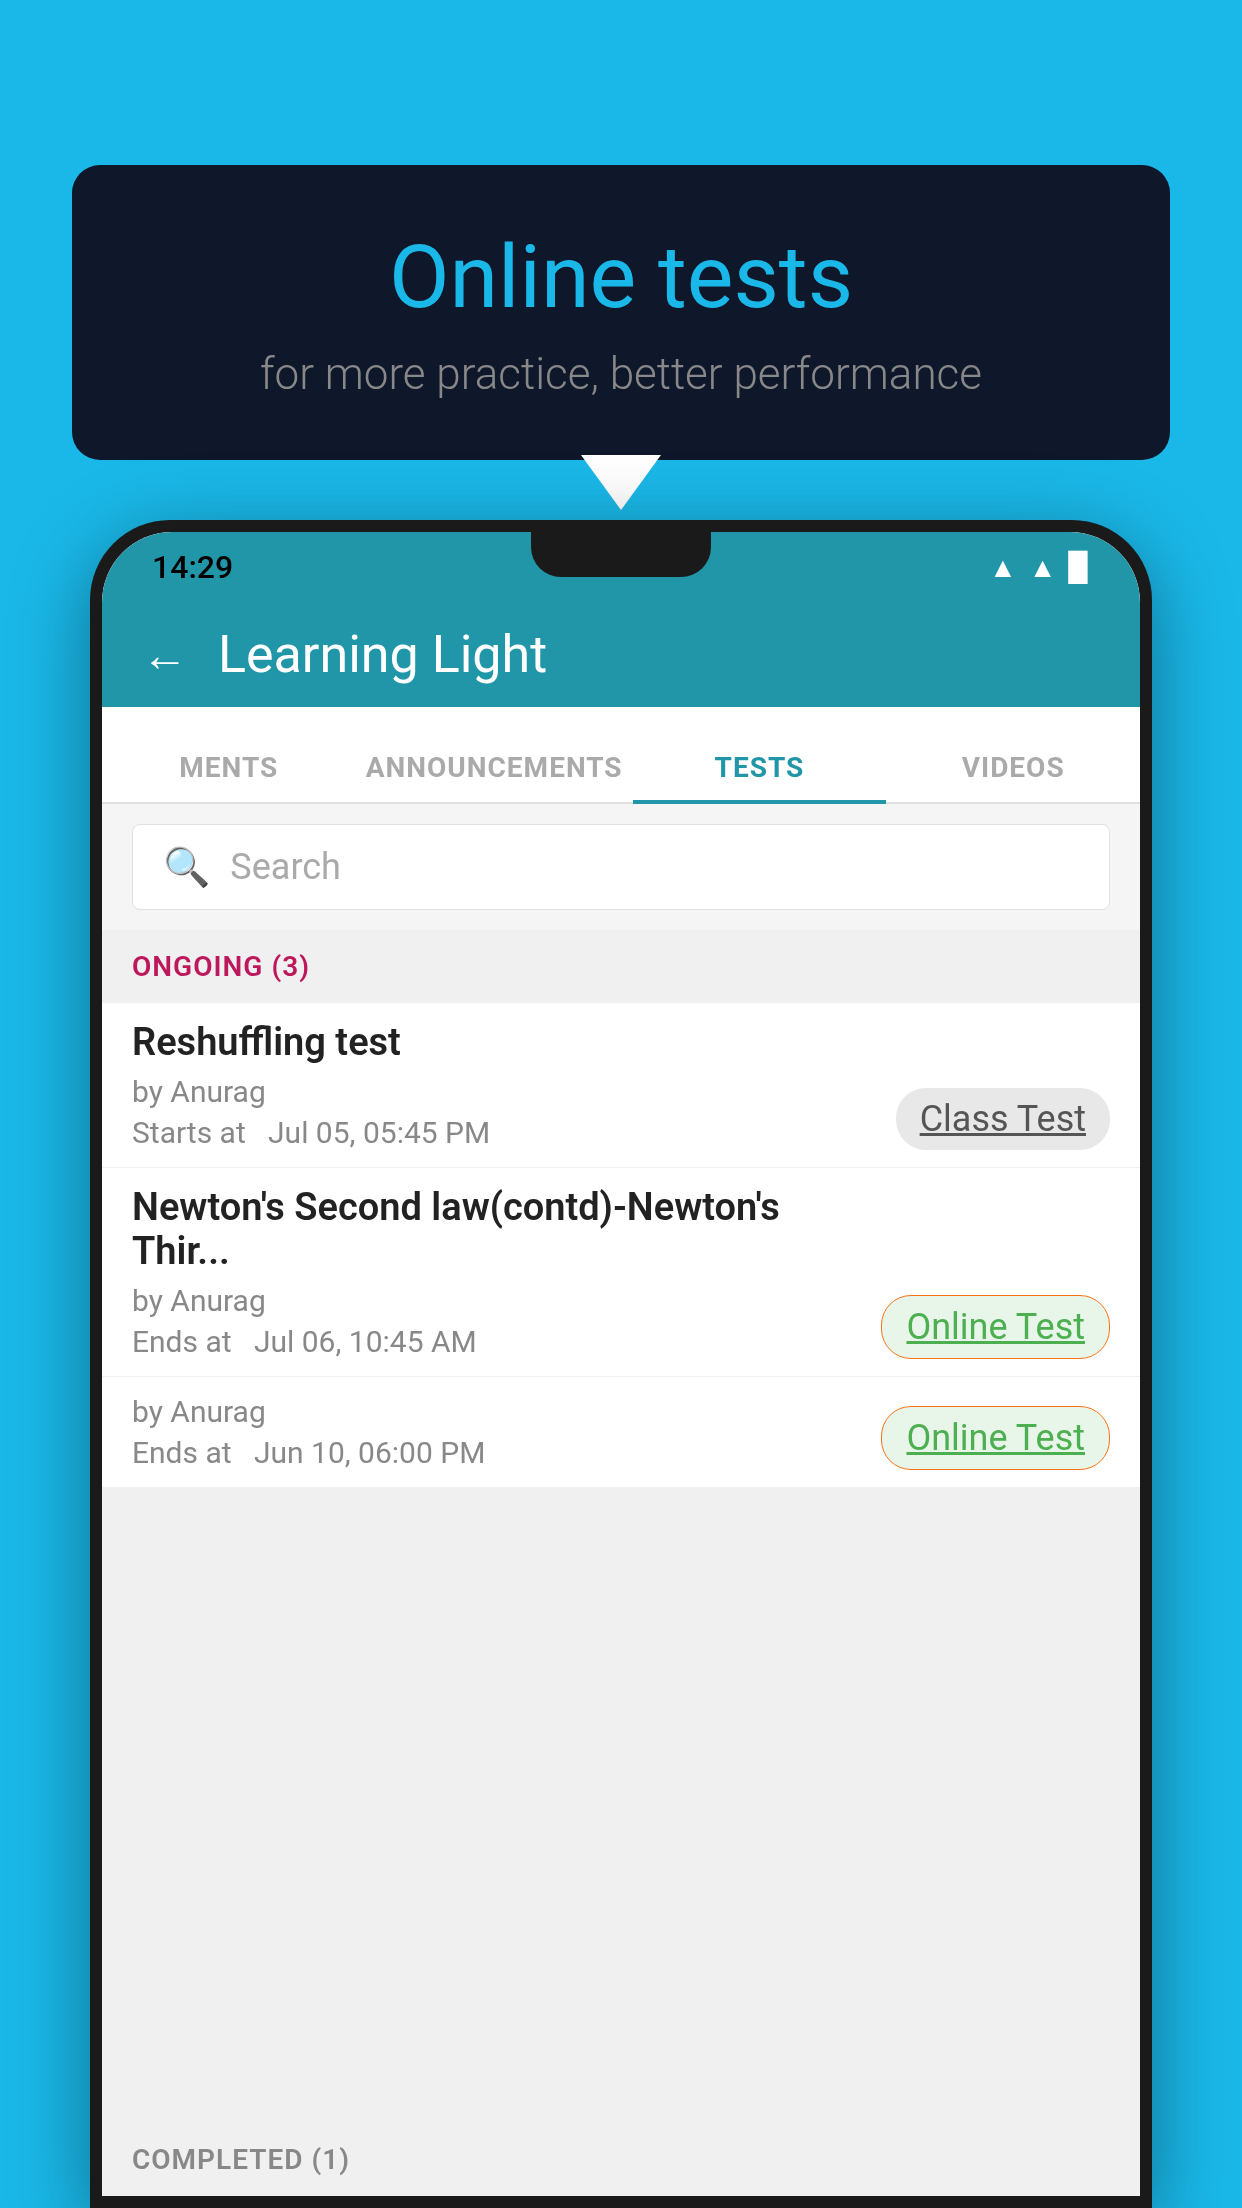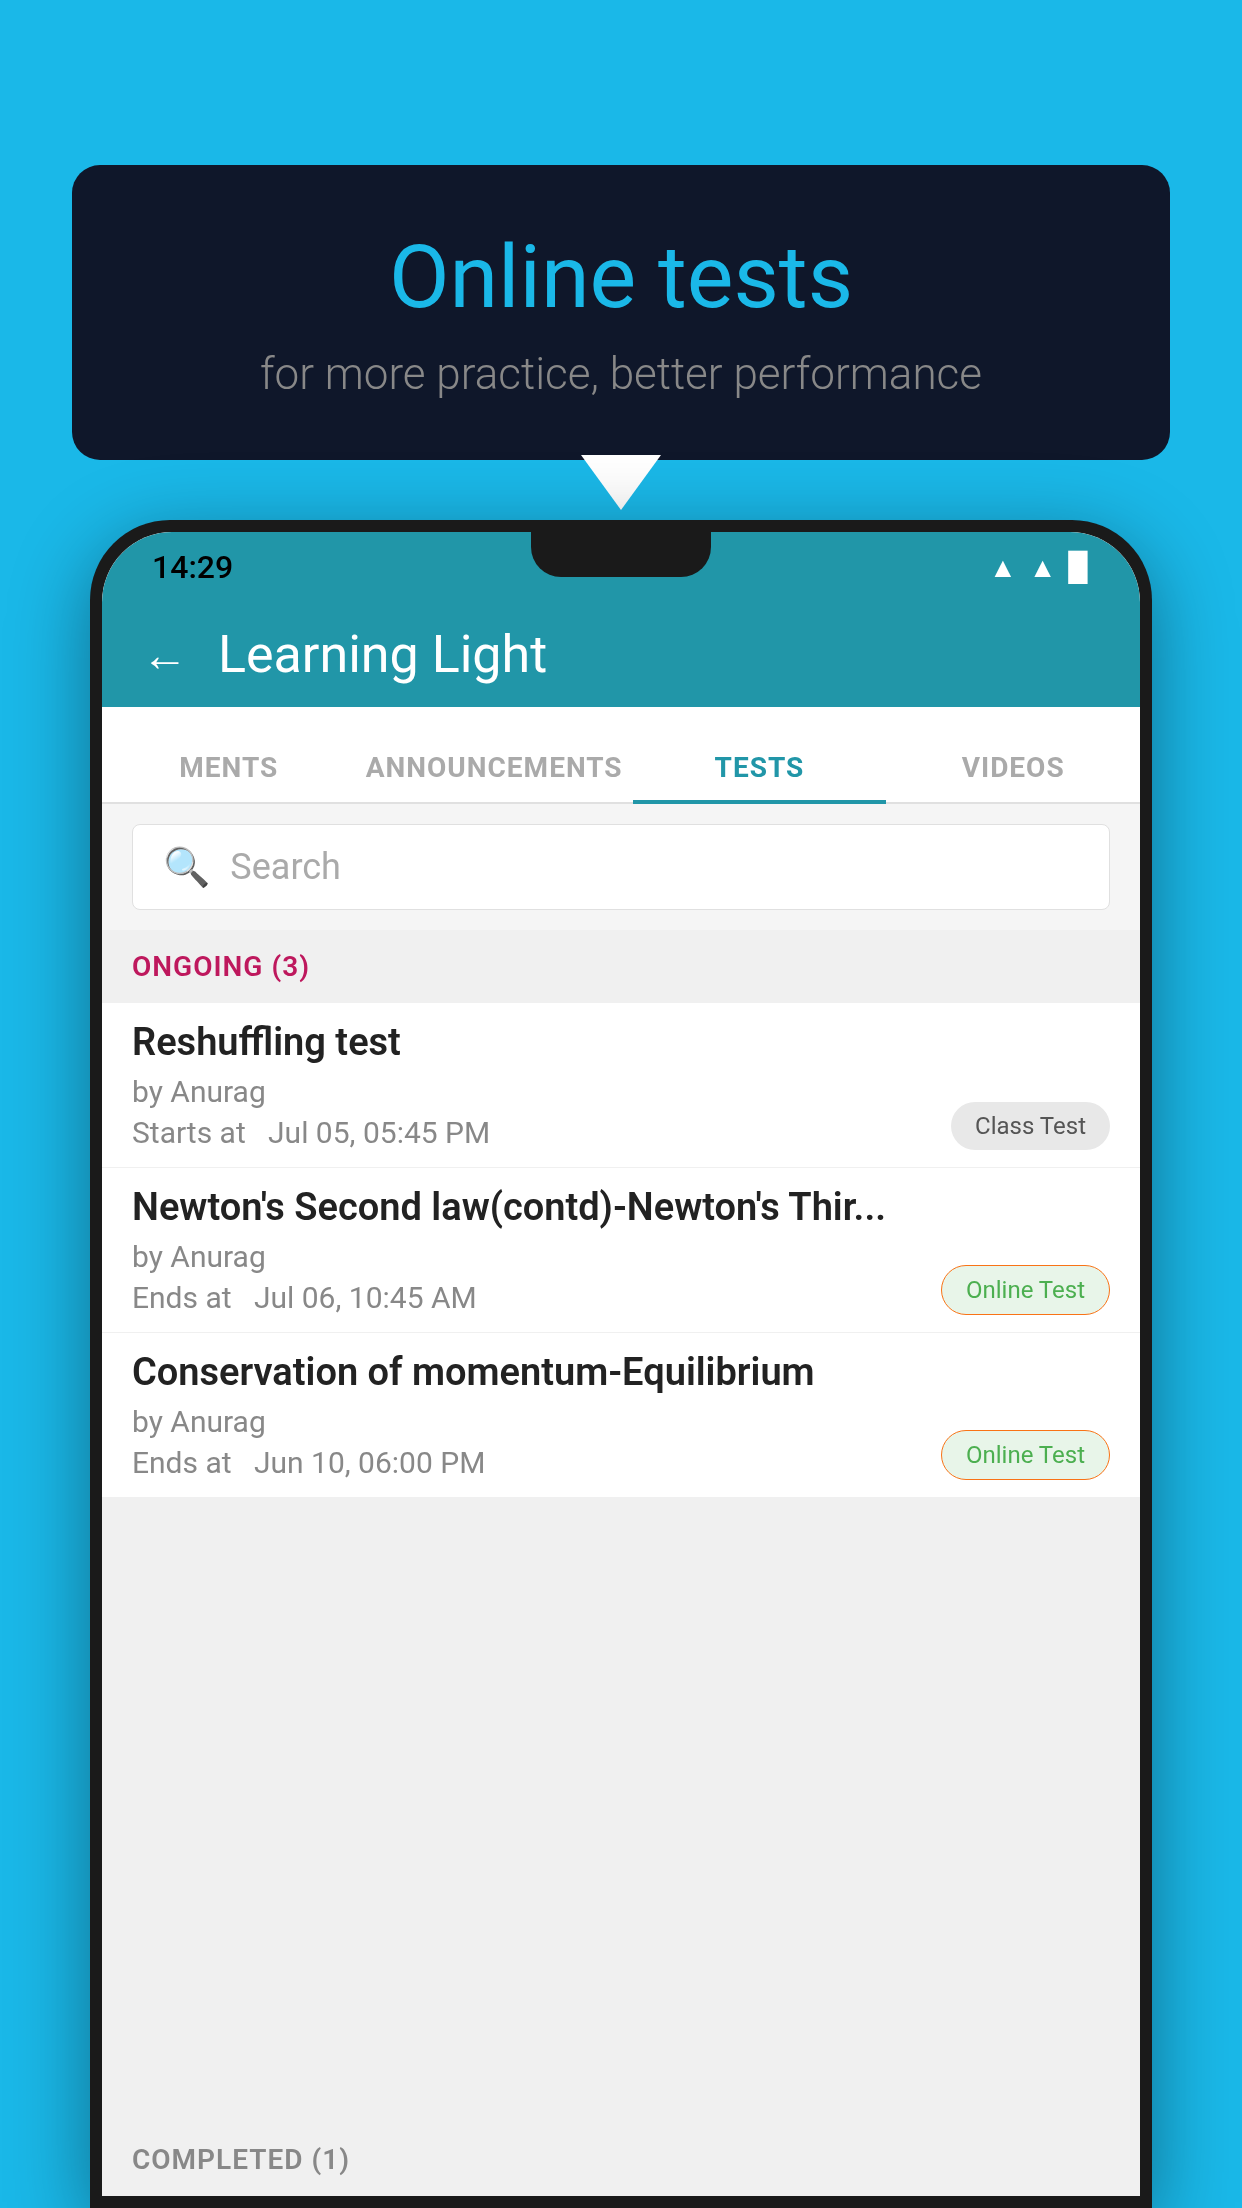--- a/index.html
+++ b/index.html
@@ -234,24 +234,25 @@
     }
 
     .test-time {
       font-size: 30px;
       color: #888;
     }
 
     .test-badge {
       border-radius: 30px;
       padding: 10px 24px;
-      font-size: 24px;
+      font-size: 36px;
       font-weight: 400;
       white-space: nowrap;
       margin-top: 5px;
+      text-decoration: underline;
     }
 
     .badge-class {
       background: #e8e8e8;
       color: #555;
     }
 
     .badge-online {
       background: #e8f5e9;
       color: #4caf50;
@@ -330,21 +331,20 @@
         <div class="test-info">
           <div class="test-name">Newton's Second law(contd)-Newton's Thir...</div>
           <div class="test-author">by Anurag</div>
           <div class="test-time">Ends at &nbsp; Jul 06, 10:45 AM</div>
         </div>
         <span class="test-badge badge-online">Online Test</span>
       </div>
 
       <div class="test-item">
         <div class="test-info">
-          <div class="test-name">Conservation of momentum-Equilibrium</div>
           <div class="test-author">by Anurag</div>
           <div class="test-time">Ends at &nbsp; Jun 10, 06:00 PM</div>
         </div>
         <span class="test-badge badge-online">Online Test</span>
       </div>
 
     </div>
 
     <div class="completed-section">COMPLETED (1)</div>
 

